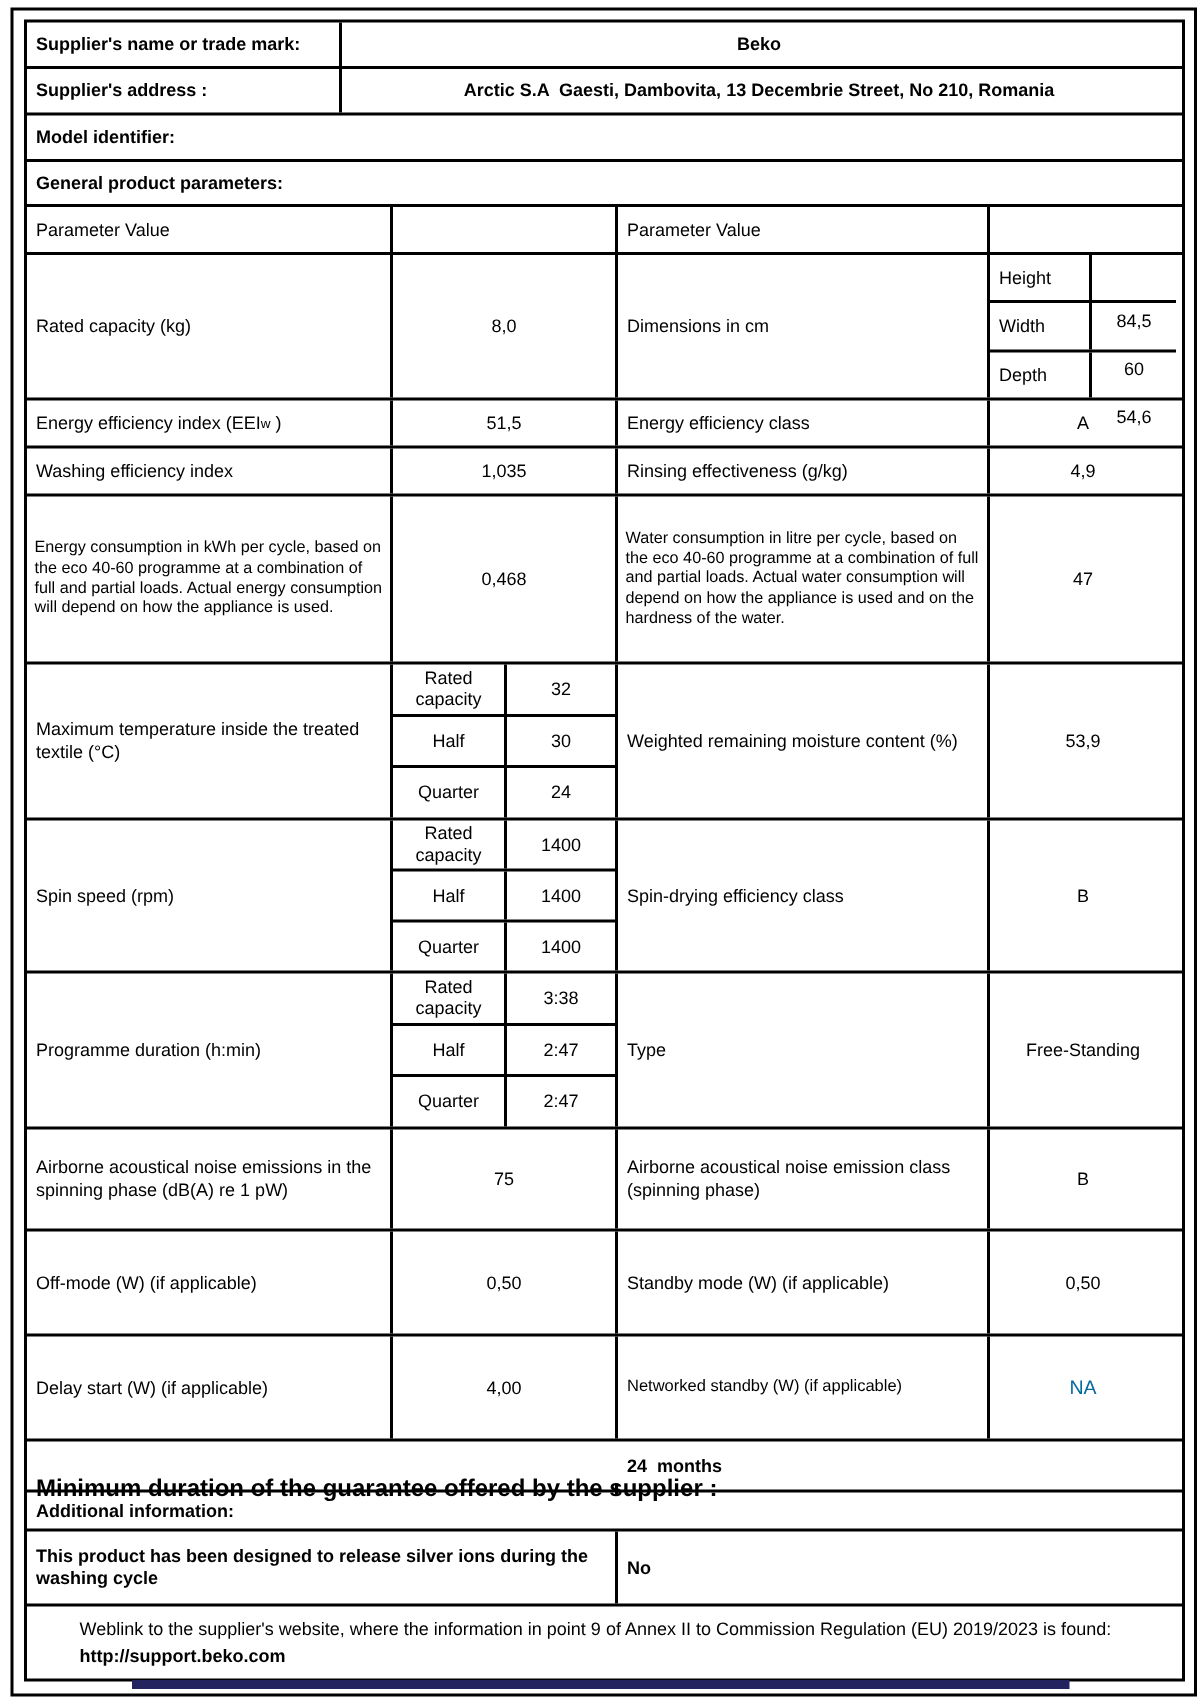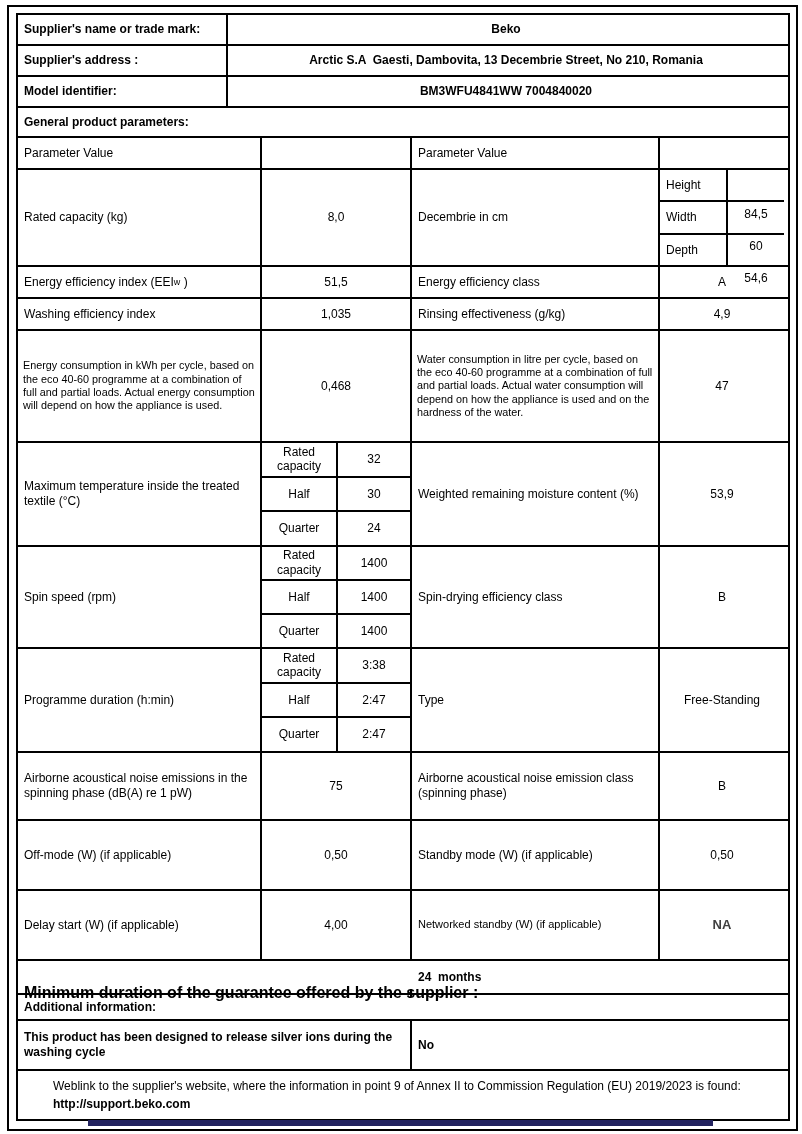--- a/index.html
+++ b/index.html
@@ -20,21 +20,21 @@
   .h31{height:31px}.h30{height:30px}.h32{height:32px}.h97{height:97px}.h112{height:112px}
   .h104{height:104px}.h102{height:102px}.h68{height:68px}.h70{height:70px}.h34{height:34px}
   .h50{height:50px}.h26{height:26px}.h48{height:48px}
   .bold{font-weight:700;}
   .center{justify-content:center;text-align:center;}
   .small{font-size:10.8px;line-height:1.24;padding:4px 5px;}
   .mid{font-size:11px;}
   .gfont{font-size:16px;white-space:nowrap;margin-top:28px;}
   .nowrap{white-space:nowrap;}
   .ws{white-space:pre-wrap;}
-  .gray{color:#404040;font-size:13px;font-weight:bold;}
+  .gray{color:#0369a1;font-size:13px;}
   .nopad{padding:0;}
   
   .sub{display:flex;flex-direction:column;width:100%;height:100%;}
   .sub-row{display:flex;flex:1;border-bottom:2px solid #000;min-height:0;}
   .sub-row:last-child{border-bottom:none;}
   .sub-cell{display:flex;align-items:center;box-sizing:border-box;padding:1px 2px;}
   .par-label{width:76px;border-right:2px solid #000;justify-content:center;text-align:center;}
   .par-value{flex:1;justify-content:center;text-align:right;}
   .dim-label{width:68px;border-right:2px solid #000;padding-left:6px;text-align:right;}
   .dim-value{flex:1;justify-content:center;text-align:center;margin-top:43px;}
@@ -55,38 +55,37 @@
       <div class="cell hv center bold">Beko</div>
     </div>
 
     <div class="t-row h31">
       <div class="cell hl bold nowrap">Supplier's address :</div>
       <div class="cell hv center bold ws">Arctic S.A  Gaesti, Dambovita, 13 Decembrie Street, No 210, Romania</div>
     </div>
 
     <div class="t-row h31">
       <div class="cell hl bold nowrap">Model identifier:</div>
-      <div class="cell hv center bold">BM3WFU4841WW 7004840020</div>
     </div>
 
     <div class="t-row h30">
       <div class="cell full bold">General product parameters:</div>
     </div>
 
     <div class="t-row h32">
       <div class="cell c1">Parameter Value</div>
       <div class="cell c2"></div>
       <div class="cell c3">Parameter Value</div>
       <div class="cell c4"></div>
     </div>
 
     <div class="t-row h97">
       <div class="cell c1">Rated capacity (kg)</div>
       <div class="cell c2 center">8,0</div>
-      <div class="cell c3">Decembrie in cm</div>
+      <div class="cell c3">Dimensions in cm</div>
       <div class="cell c4 nopad">
         <div class="sub">
           <div class="sub-row">
             <div class="sub-cell dim-label">Height</div>
             <div class="sub-cell dim-value">84,5</div>
           </div>
           <div class="sub-row">
             <div class="sub-cell dim-label">Width</div>
             <div class="sub-cell dim-value">60</div>
           </div>

